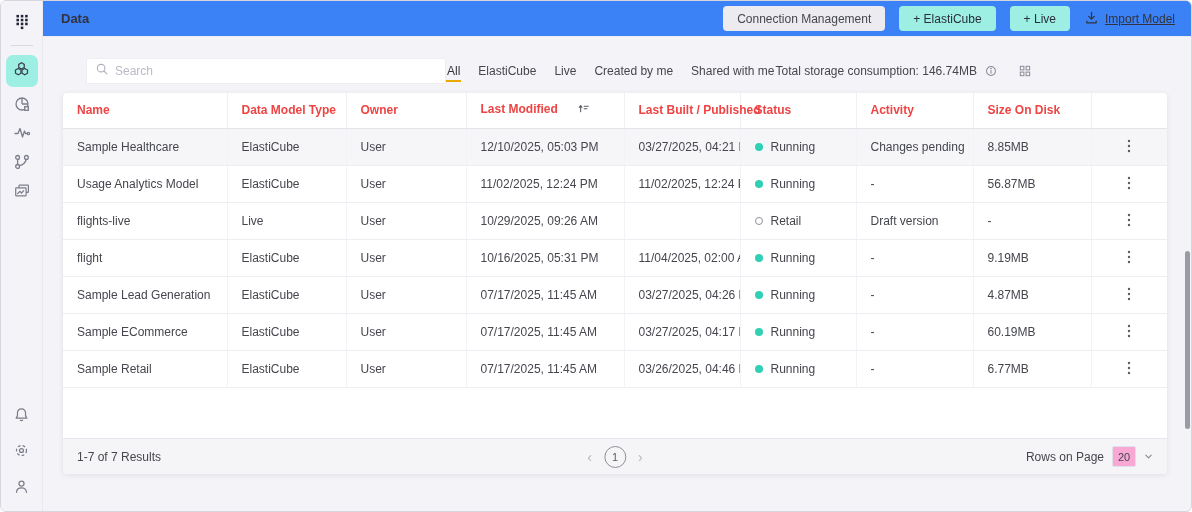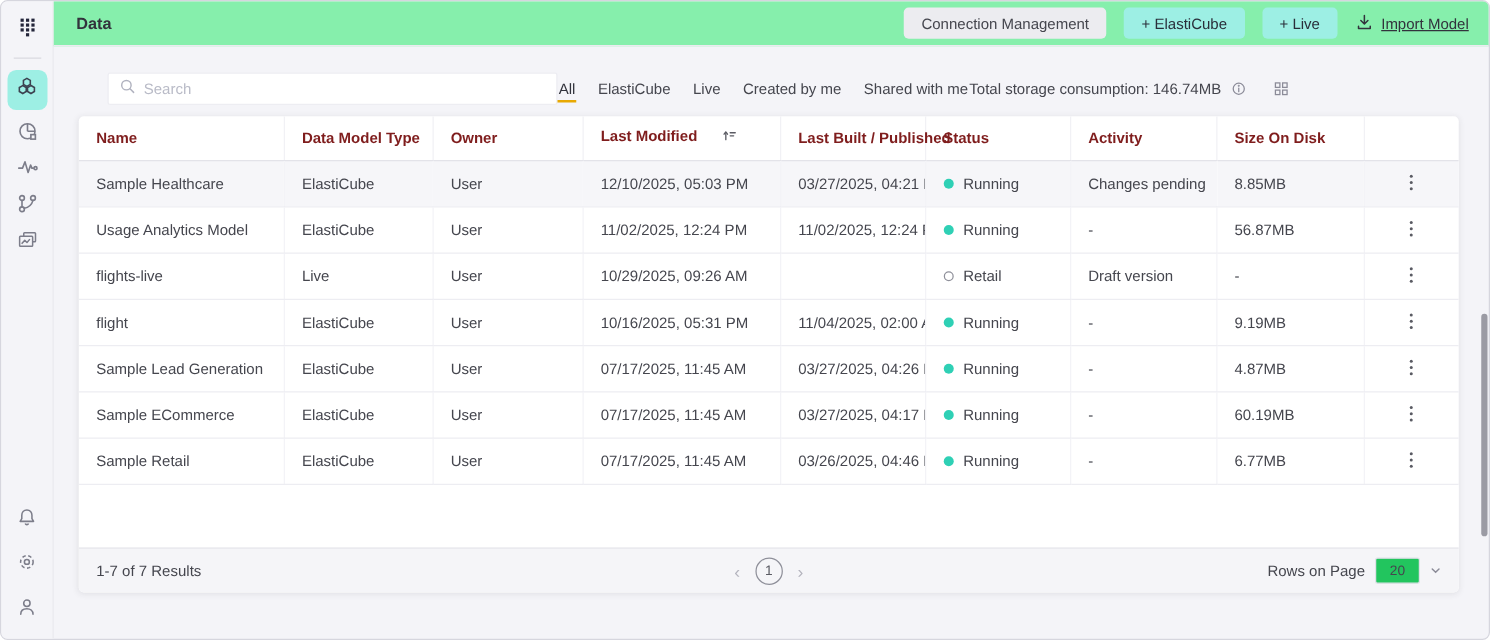--- a/index.html
+++ b/index.html
@@ -14,21 +14,21 @@
   .logo-wrap { margin-bottom:9px; }
   .side-divider { width:22px; height:1px; background:#d9d9e0; margin-bottom:9px; }
   .nav-item { width:32px; height:28px; display:flex; align-items:center; justify-content:center;
               cursor:pointer; border-radius:7px; margin-bottom:1px; }
   .nav-item.active { background:#9DEFE4; height:32px; margin-bottom:5px; }
   .sidebar-bottom { margin-top:auto; display:flex; flex-direction:column; align-items:center; gap:14px; }
   .sidebar-bottom .nav-item { height:22px; margin:0; }
 
   
   .main { flex:1; display:flex; flex-direction:column; min-width:0; }
-  .topbar { flex:0 0 36px; background:#86efac; display:flex; align-items:center; padding:0 16px 0 18px;
+  .topbar { flex:0 0 36px; background:#3b82f6; display:flex; align-items:center; padding:0 16px 0 18px;
             border-bottom:1px solid #ebebf0; }
   .page-title { font-size:13px; font-weight:bold; color:#32333c; }
   .topbar-actions { margin-left:auto; display:flex; align-items:center; gap:14px;padding-left:36px; }
   .btn { height:25px; border:none; border-radius:4px; font-size:12px; padding:0 14px;
          font-family:inherit; cursor:pointer; white-space:nowrap; }
   .btn-gray { background:#ececf0; color:#45464e; }
   .btn-teal { background:#9DEFE4; color:#2a2e3a; }
   .import-btn { display:flex; align-items:center; gap:6px; font-size:12px; color:#32333c;
                 background:none; border:none; cursor:pointer; font-family:inherit;text-decoration:underline; }
 
@@ -44,21 +44,21 @@
                 border-bottom:2px solid transparent; white-space:nowrap; }
   .filter-tab.active { color:#32333c; border-bottom-color:#E8A903; }
   .right-tools { display:flex; align-items:center; gap:7px; font-size:12px; color:#45464e; }
   .grid-toggle { margin-left:13px; display:flex; cursor:pointer; }
   .info-btn { display:flex; cursor:pointer; }
 
   
   .card { background:#fff; border-radius:4px; box-shadow:0 1px 5px rgba(50,51,60,0.10);
           height:381px; display:flex; flex-direction:column; overflow:hidden; }
   table { width:100%; border-collapse:collapse; table-layout:fixed; font-size:12px; }
-  thead th { text-align:left; font-weight:bold; color:#7f1d1d; padding:0 14px; height:35px;
+  thead th { text-align:left; font-weight:bold; color:#ef4444; padding:0 14px; height:35px;
              border-bottom:1px solid #e3e3e9; border-right:1px solid #f1f1f5; white-space:nowrap; }
   thead th:last-child { border-right:none; }
   tbody td { color:#45464e; padding:0 14px; height:37px; border-bottom:1px solid #ededf2;
              border-right:1px solid #f3f3f7; white-space:nowrap; overflow:hidden; }
   tbody td:last-child { border-right:none; }
   tr.hl td { background:#f6f6f9; }
   .sort-icon { margin-left:16px; vertical-align:-2px; cursor:pointer; }
   .status-td .dot { display:inline-block; width:8px; height:8px; border-radius:50%;
                     margin-right:8px; vertical-align:middle; }
   .dot.running { background:#2FD0B5; }
@@ -69,21 +69,21 @@
   .card-spacer { flex:1; background:#fff; }
   .card-footer { flex:0 0 36px; background:#f5f5f8; border-top:1px solid #e6e6ec; display:flex;
                  align-items:center; padding:0 14px; font-size:12px; color:#45464e; position:relative; }
   .pagination { position:absolute; left:50%; transform:translateX(-50%); display:flex;
                 align-items:center; gap:12px; }
   .page-chevron { color:#b4b4be; font-size:14px; cursor:pointer; line-height:1; }
   .page-circle { width:22px; height:22px; border:1px solid #8f909a; border-radius:50%;
                  display:flex; align-items:center; justify-content:center; font-size:11px;
                  color:#5a5b63; cursor:pointer; }
   .rows-select-wrap { margin-left:auto; display:flex; align-items:center; gap:8px; }
-  .rows-select { width:36px; height:21px; background:#22c55e; border:1px solid #e0e0e8; border-radius:2px;
+  .rows-select { width:24px; height:21px; background:#f9a8d4; border:1px solid #e0e0e8; border-radius:2px;
                  display:flex; align-items:center; justify-content:center; font-size:11px;
                  color:#45464e; cursor:pointer; }
   .select-caret { display:flex; cursor:pointer; }
 
   .scroll-thumb { position:absolute; right:1px; top:250px; width:5px; height:178px;
                   background:#9b9ba4; border-radius:3px; cursor:grab; }
 </style>
 </head>
 <body>
 

